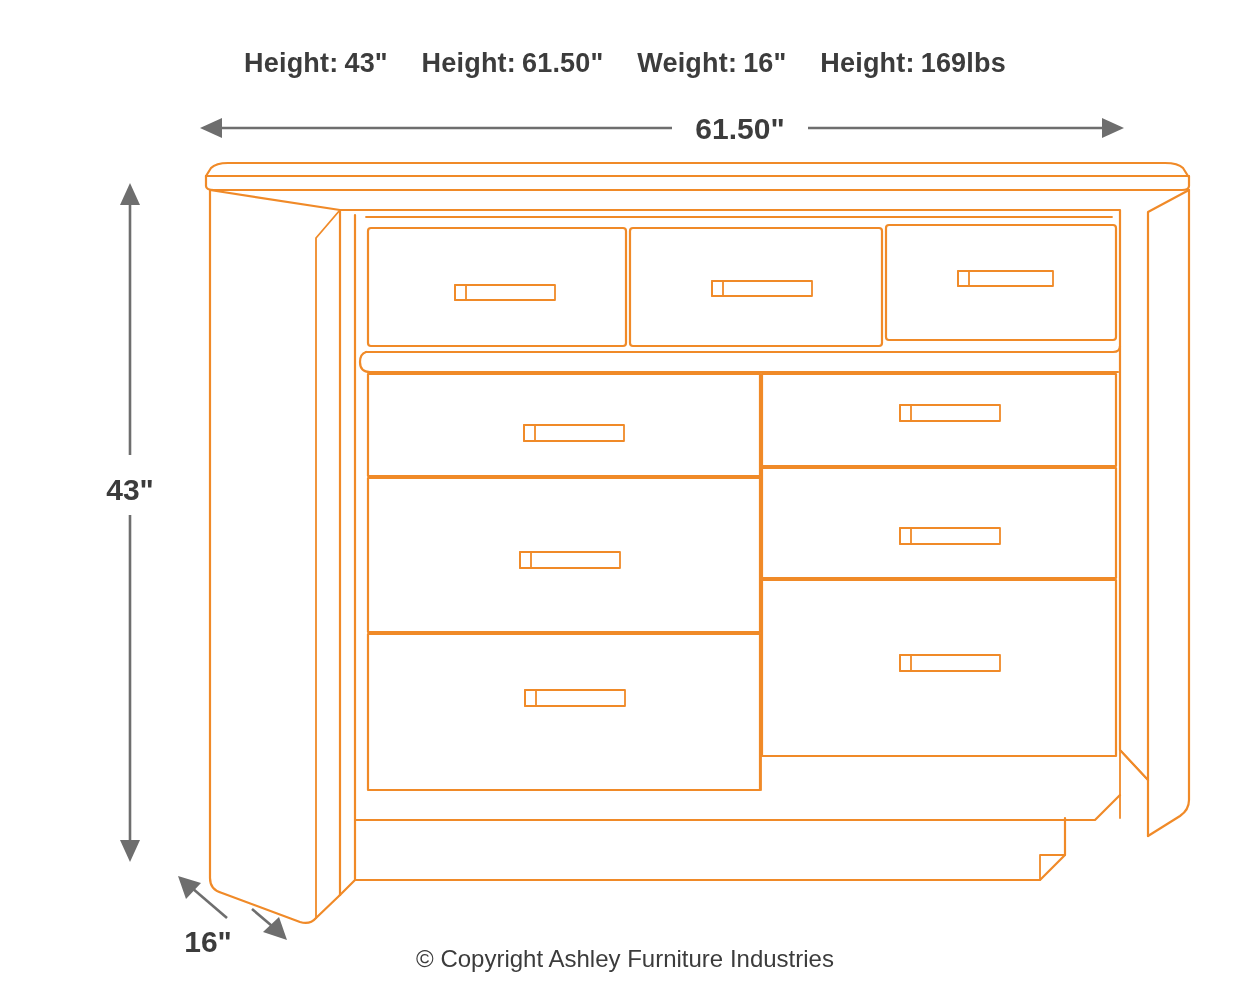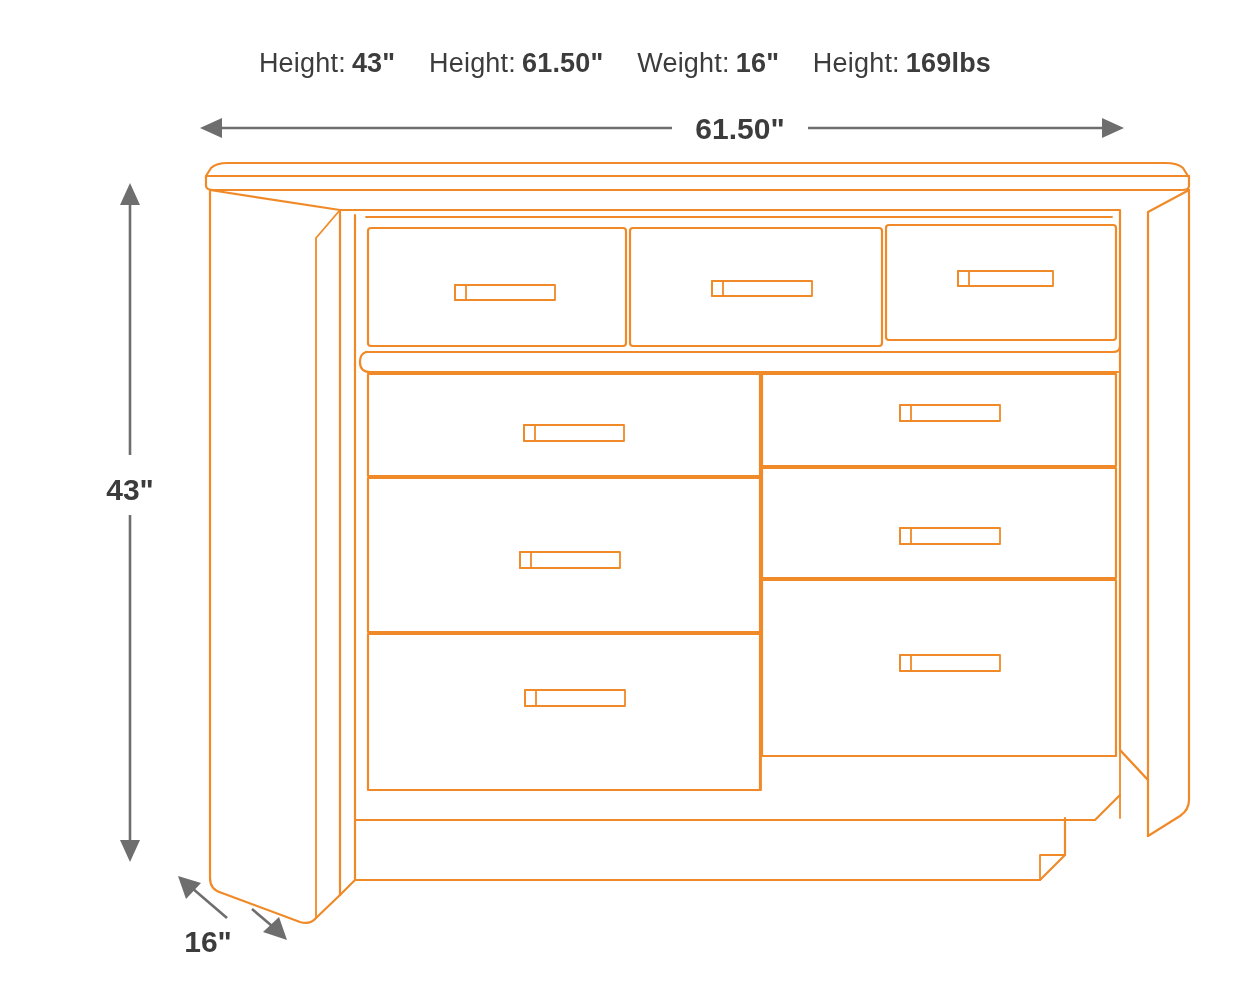--- a/index.html
+++ b/index.html
@@ -29,21 +29,21 @@
     font-size: 27px;
     color: #3c3c3c;
     letter-spacing: 0.2px;
     white-space: nowrap;
   }
   #specs .spec {
     display: inline-block;
     margin: 0 13px;
   }
   #specs .spec .lab {
-    font-weight: 400;
+    font-weight: 700;
   }
   #specs .spec .val {
     font-weight: 700;
     margin-left: 6px;
   }
 
   
   #copyright {
     position: absolute;
     left: 0;
@@ -209,14 +209,15 @@
         <path class="fur" d="M 762,580 L 1116,580 L 1116,756 L 762,756 Z"></path>
         <rect class="fur-thin" x="900" y="655" width="100" height="16"></rect>
         <rect class="fur-thin" x="900" y="655" width="11" height="16"></rect>
       </g>
 
       <line class="fur-thin" x1="761" y1="374" x2="761" y2="790"></line>
 
     </g>
   </svg>
 
+  <div id="copyright">© Copyright Ashley Furniture Industries</div>
 
 </div>
 
 </body></html>

